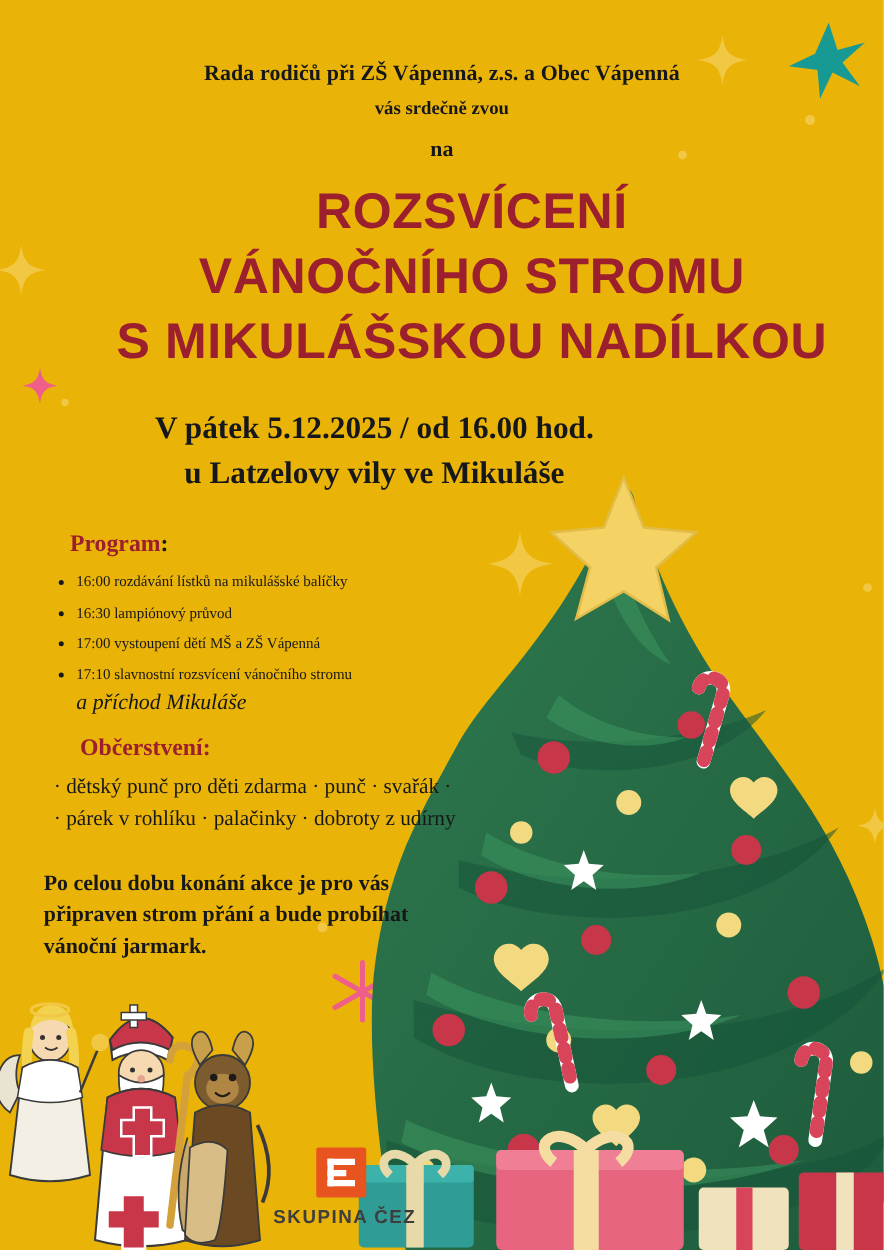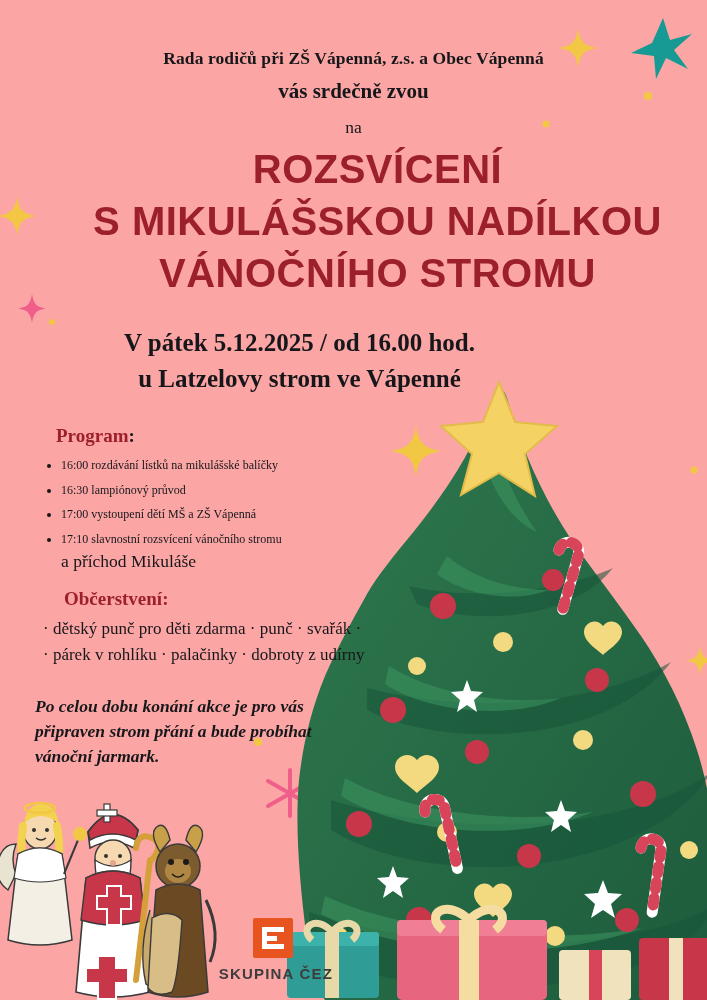--- a/index.html
+++ b/index.html
@@ -14,21 +14,21 @@
     color: #1c1c1c;
     overflow: hidden;
     position: relative;
   }
 
   .poster {
     position: relative;
     width: 707px;
     height: 1000px;
     overflow: hidden;
-    background: #fca5a5;
+    background: #eab308;
   }
 
   
   .deco {
     position: absolute;
     pointer-events: none;
     user-select: none;
   }
 
   
@@ -43,27 +43,27 @@
   .header .line1 {
     font-family: "Liberation Serif", serif;
     font-weight: bold;
     font-size: 17.5px;
     color: #16171a;
     letter-spacing: 0.1px;
   }
   .header .line2 {
     font-family: "Liberation Serif", serif;
     font-weight: bold;
-    font-size: 21px;
+    font-size: 15px;
     color: #16171a;
     margin-top: 10px;
   }
   .header .line3 {
     font-family: "Liberation Serif", serif;
-    font-weight: normal;
+    font-weight: bold;
     font-size: 17.5px;
     color: #16171a;
     margin-top: 13px;
   }
 
   .title-block {
     position: absolute;
     top: 143px;
     left: 0;
     width: 707px;
@@ -126,20 +126,21 @@
     line-height: 24.5px;
     color: #16171a;
   }
   .subline {
     font-family: "Liberation Serif", serif;
     font-size: 17.5px;
     line-height: 24.5px;
     color: #16171a;
     padding-left: 26px;
     margin-top: -2px;
+    font-style: italic;
   }
 
   
   .refresh {
     position: absolute;
     top: 588px;
     left: 43px;
     width: 420px;
     z-index: 6;
   }
@@ -157,21 +158,20 @@
     left: 35px;
     width: 360px;
     z-index: 6;
   }
   .note .row {
     font-family: "Liberation Serif", serif;
     font-weight: bold;
     font-size: 17.5px;
     line-height: 25px;
     color: #16171a;
-    font-style: italic;
   }
 
   
   .sponsor {
     position: absolute;
     left: 213px;
     top: 918px;
     width: 120px;
     text-align: right;
     z-index: 8;
@@ -261,27 +261,27 @@
   </svg>
 
   <div class="header">
     <div class="line1">Rada rodičů při ZŠ Vápenná, z.s. a Obec Vápenná</div>
     <div class="line2">vás srdečně zvou</div>
     <div class="line3">na</div>
   </div>
 
   <div class="title-block">
     <div class="title-line">ROZSVÍCENÍ</div>
+    <div class="title-line">VÁNOČNÍHO STROMU</div>
     <div class="title-line">S MIKULÁŠSKOU NADÍLKOU</div>
-    <div class="title-line">VÁNOČNÍHO STROMU</div>
   </div>
 
   <div class="subtitle-block">
     <div class="subtitle-line">V pátek 5.12.2025 / od 16.00 hod.</div>
-    <div class="subtitle-line">u Latzelovy strom ve Vápenné</div>
+    <div class="subtitle-line">u Latzelovy vily ve Mikuláše</div>
   </div>
 
   <div class="program">
     <div class="section-heading">
       <span>Program</span><span class="tail">:</span>
     </div>
     <ul class="program-list">
       <li>16:00 rozdávání lístků na mikulášské balíčky</li>
       <li>16:30 lampiónový průvod</li>
       <li>17:00 vystoupení dětí MŠ a ZŠ Vápenná</li>

